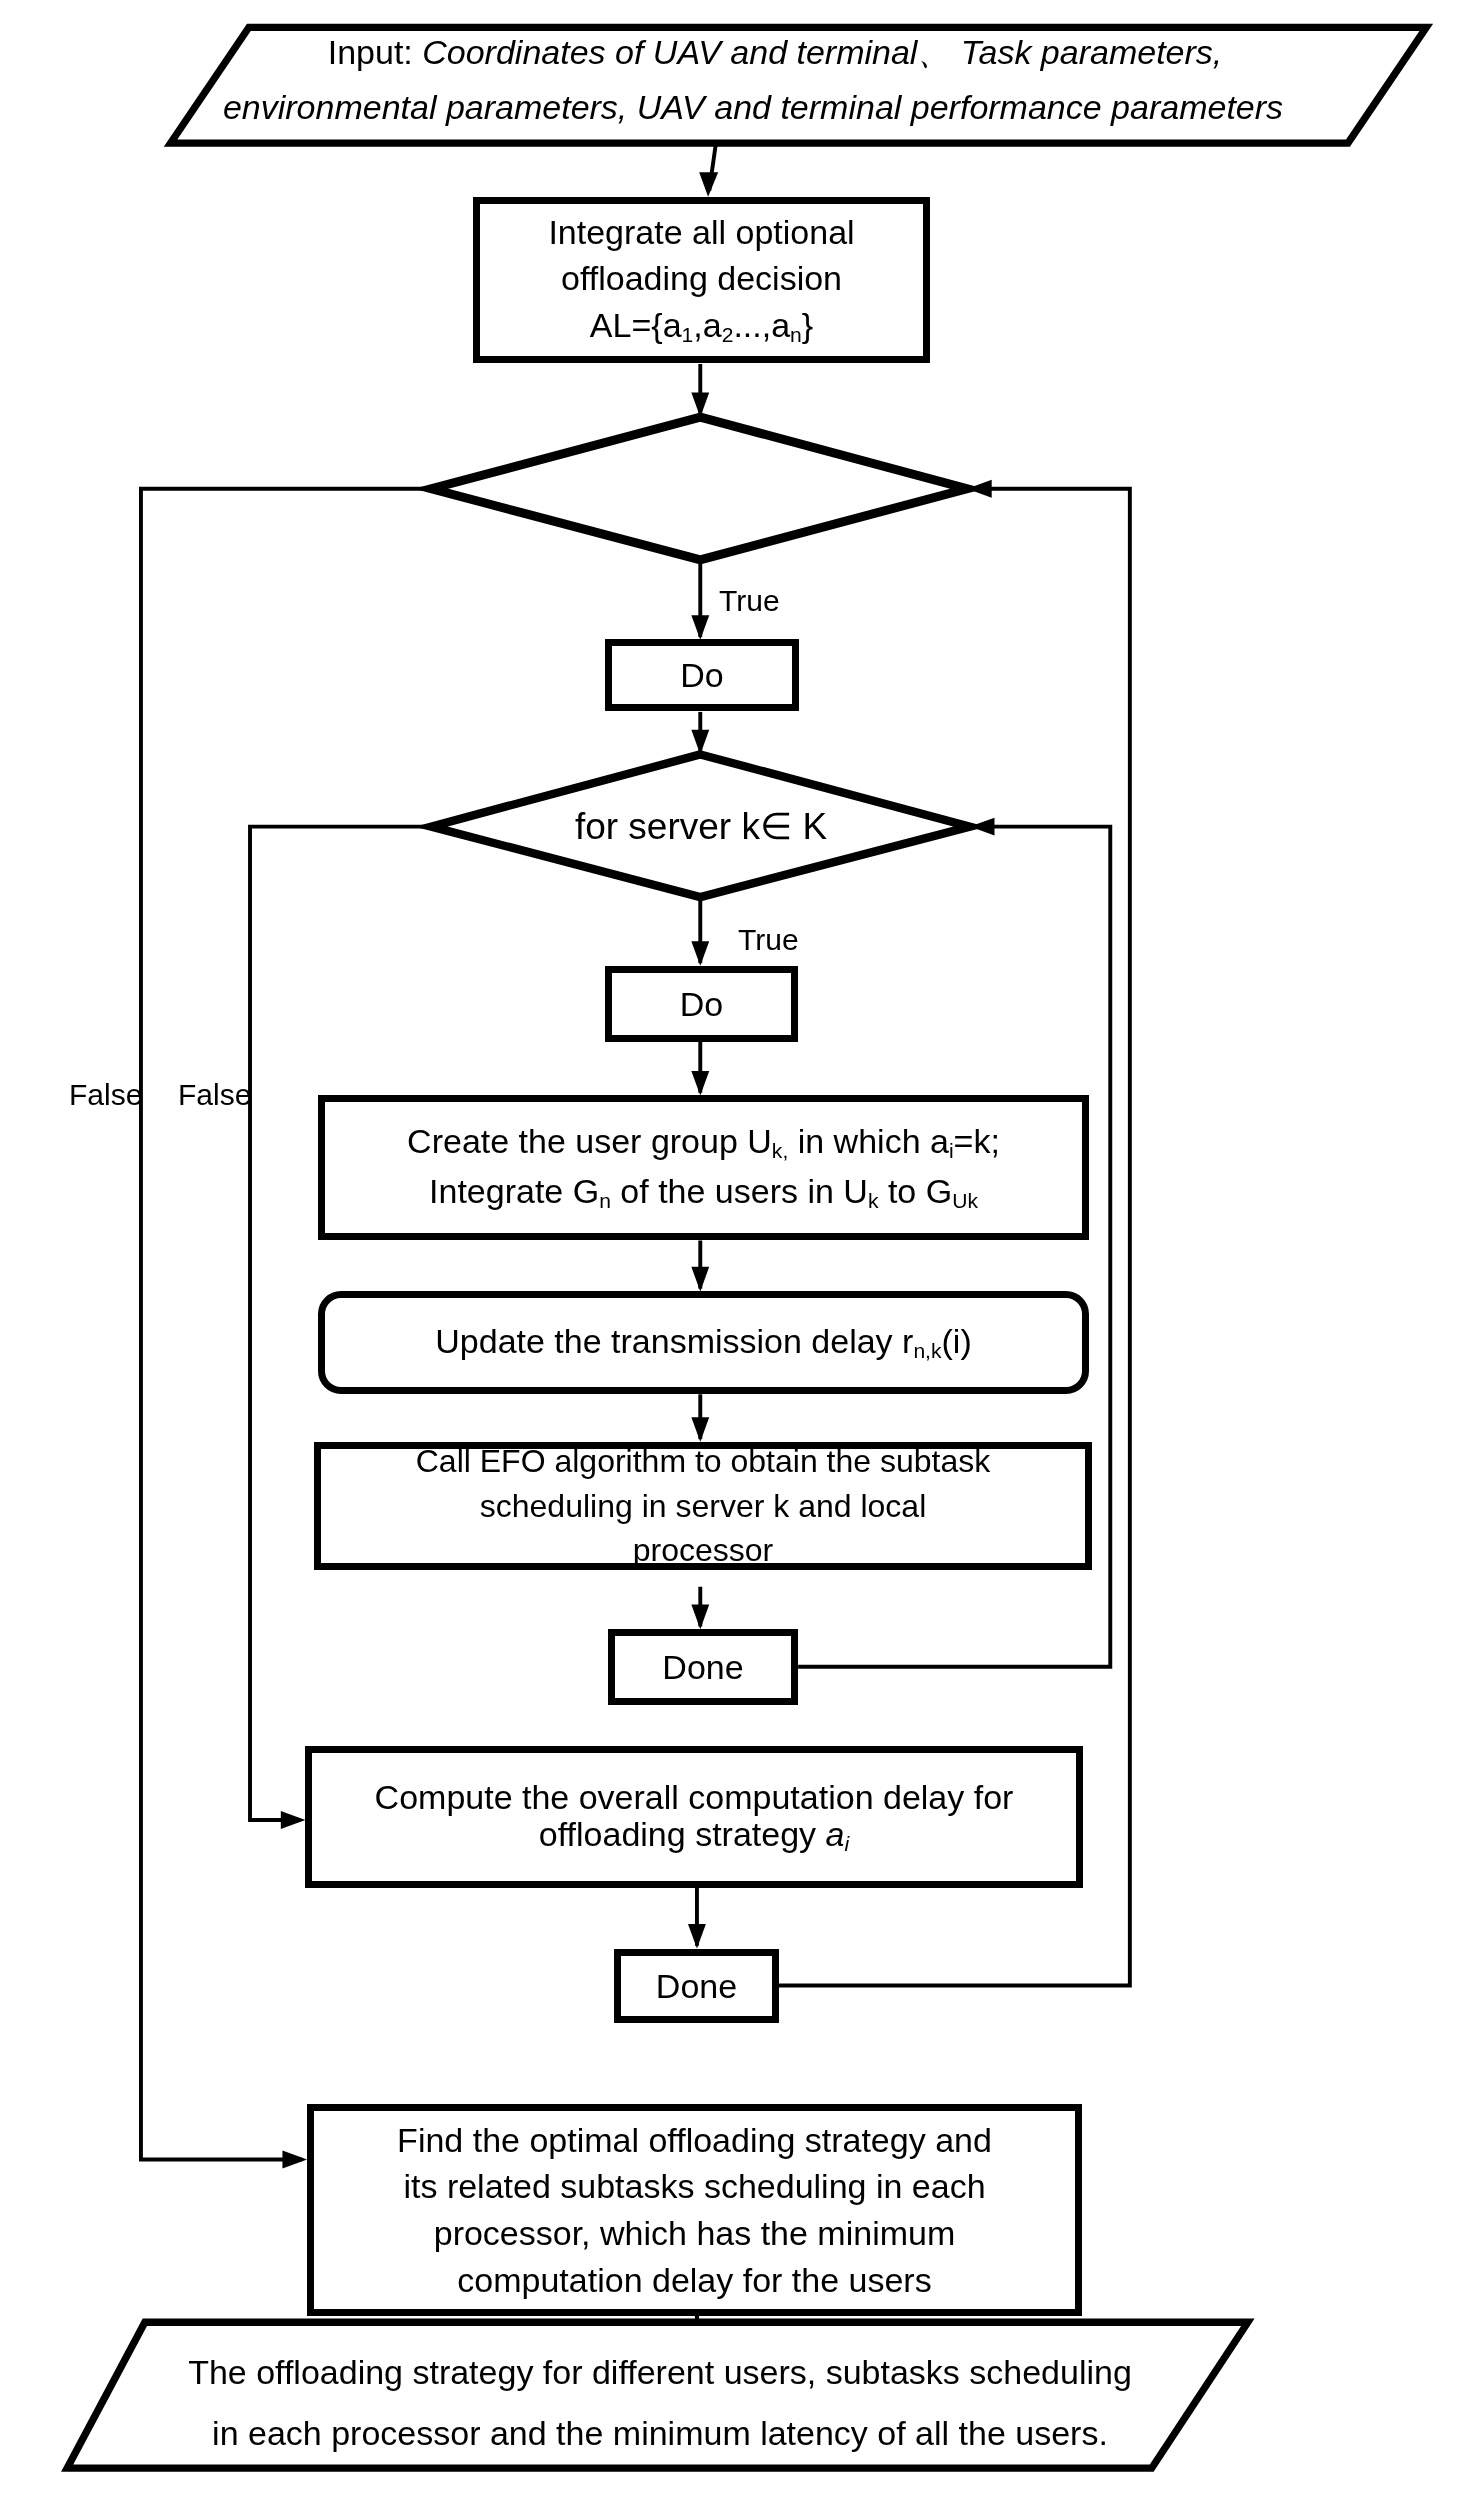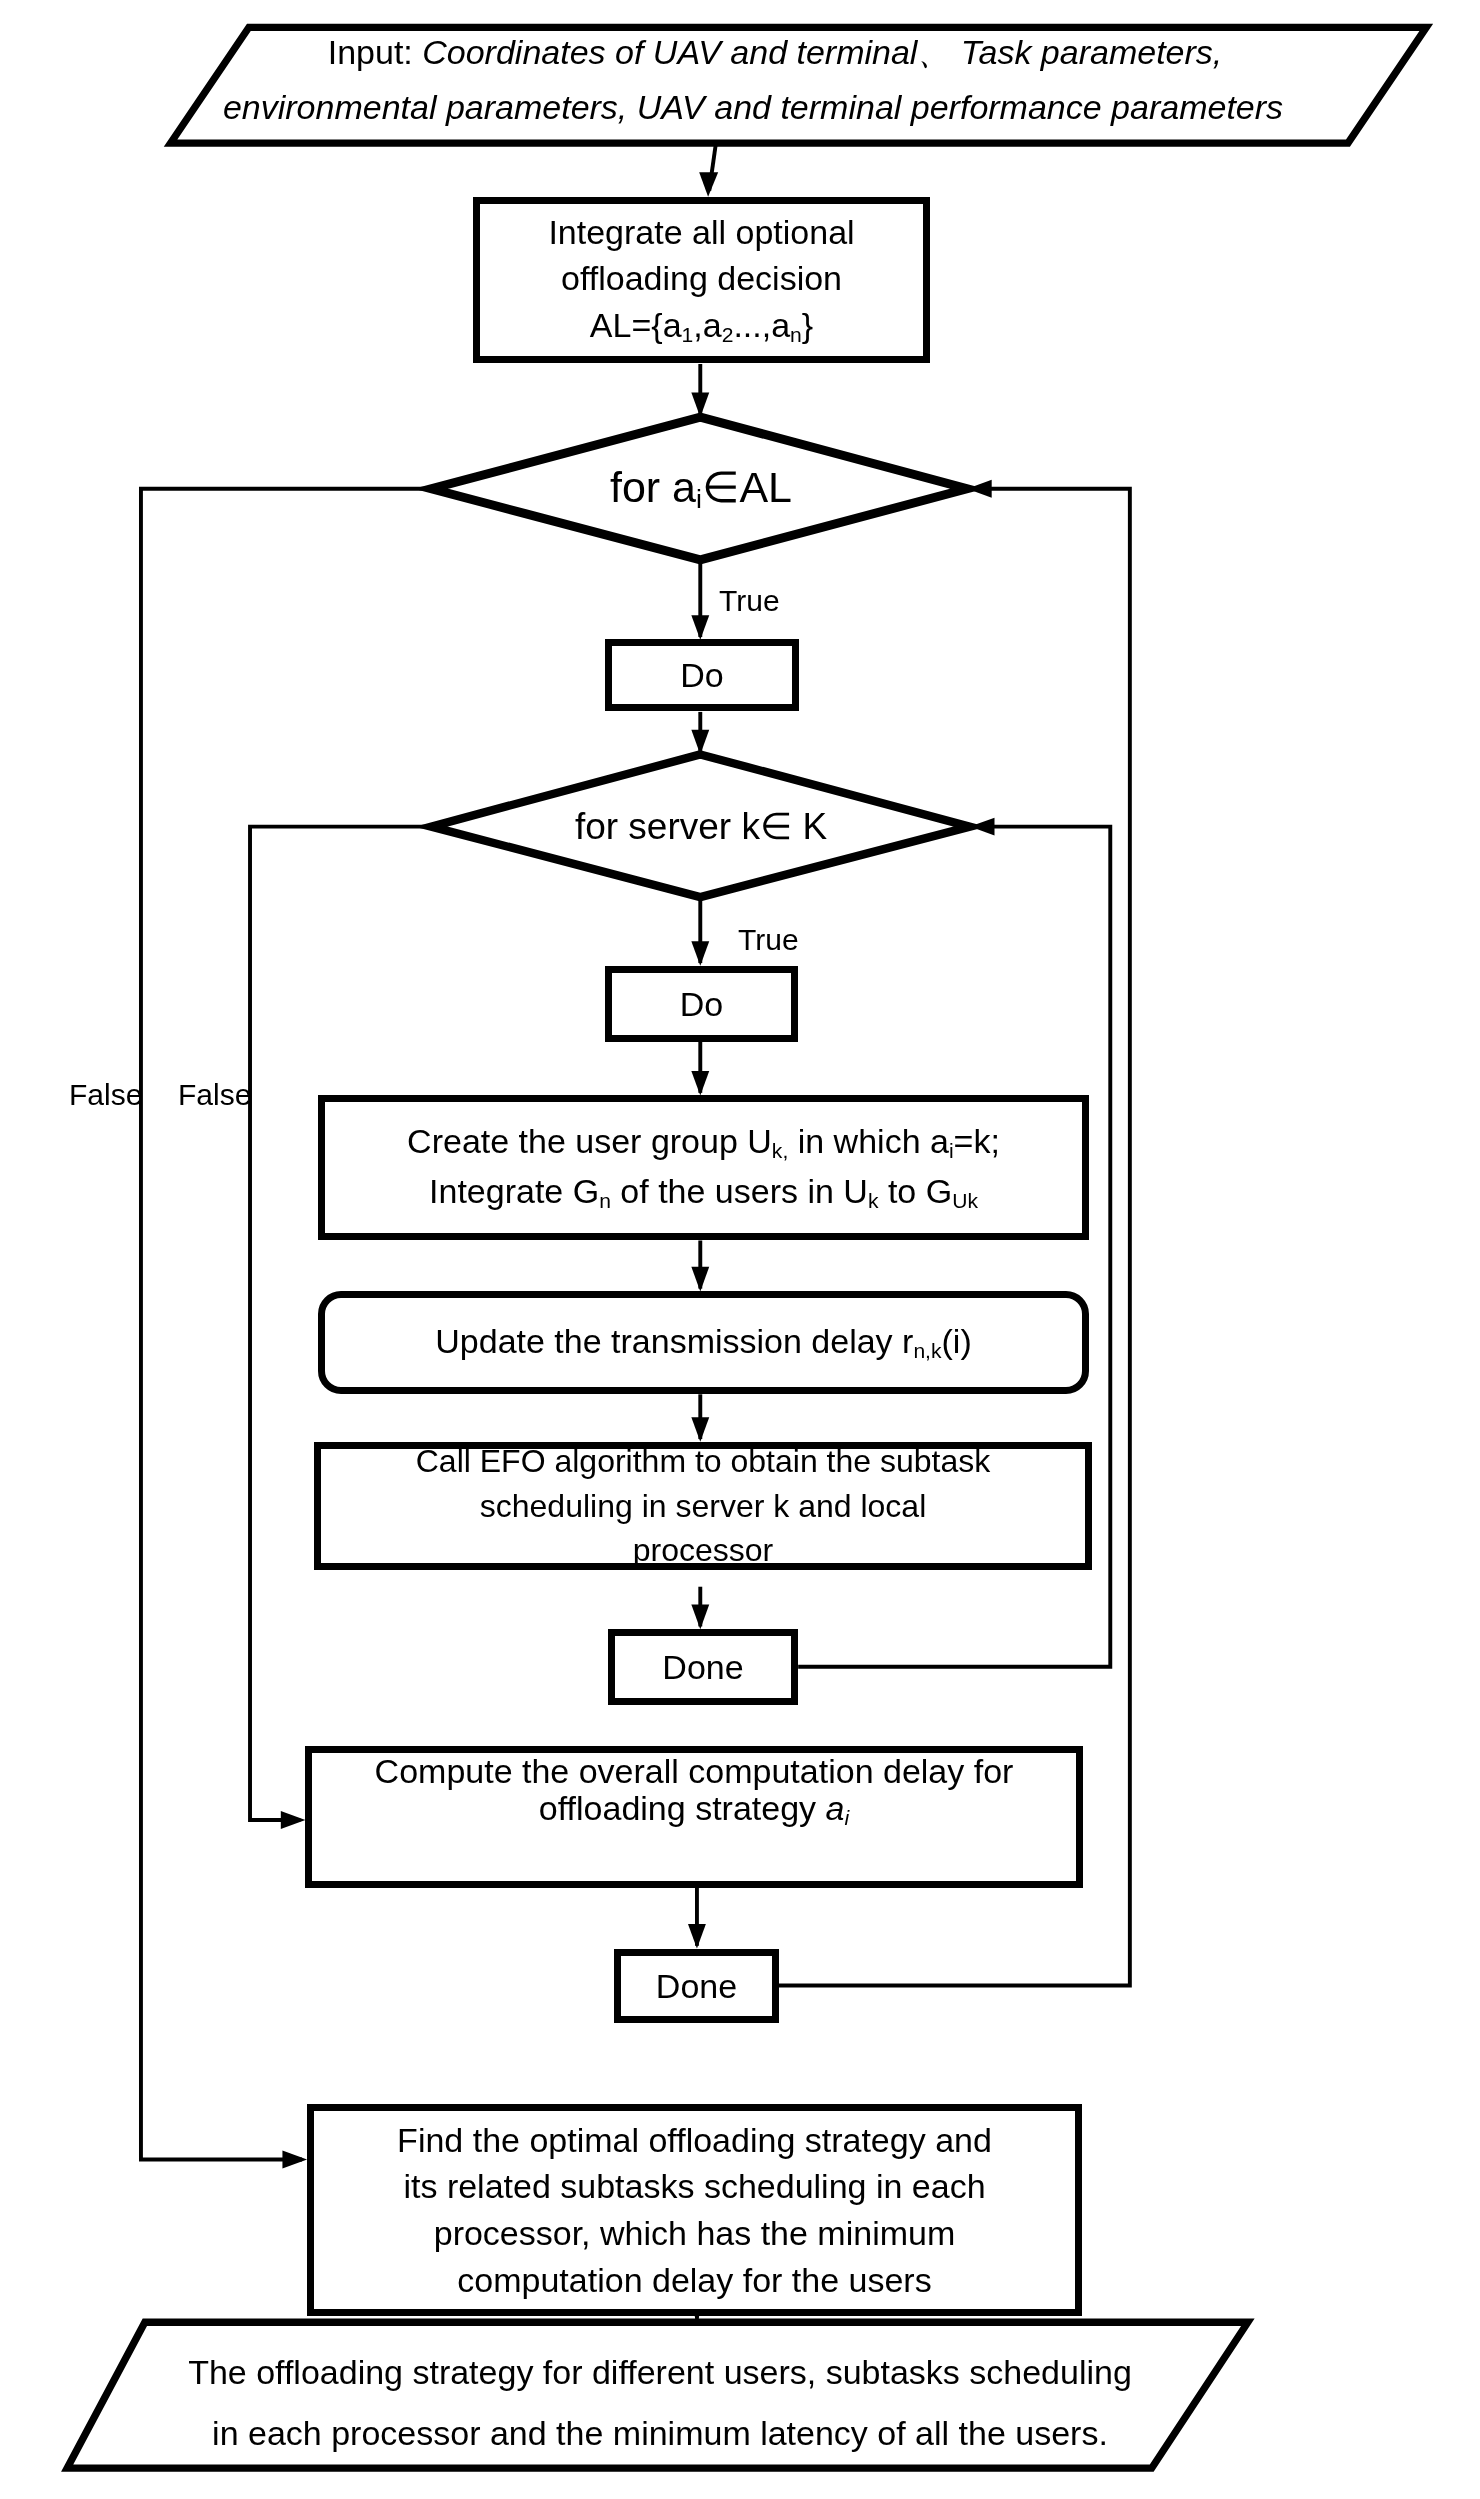--- a/index.html
+++ b/index.html
@@ -37,21 +37,21 @@
     line-height:1.05;
   }
   .small{font-size:30px;text-align:right;}
   .d1label{font-size:43px;}
   .d2label{font-size:37px;}
   .io{font-size:34px;}
   .seg-t{font-style:normal;}
   .seg-i{font-style:italic;}
   .seg-sub{font-size:0.62em;vertical-align:-0.22em;}
   .seg-isub{font-style:italic;font-size:0.62em;vertical-align:-0.22em;}
-  .compute-box{justify-content:flex-start;gap:0;}
+  .compute-box{justify-content:center;gap:0;}
 </style>
 </head>
 <body>
 
 <div class="canvas">
 
   <svg class="layer" viewBox="0 0 2646 4468">
 
     <polygon points="445,48 2550,48 2410,255 305,255" fill="#ffffff" stroke="#000000" stroke-width="13"></polygon>
     <polygon points="259,4151 2231,4151 2059,4412 120,4412" fill="#ffffff" stroke="#000000" stroke-width="13"></polygon>
@@ -107,21 +107,20 @@
 
   <div class="txt io" style="left:179px;top:35px;width:1192px;"><span><span class="seg-t">Input: </span><span class="seg-i">Coordinates of UAV and terminal、 Task parameters,</span></span></div>
   <div class="txt io" style="left:129px;top:90px;width:1248px;"><span><span class="seg-i">environmental parameters, UAV and terminal performance parameters</span></span></div>
 
   <div class="box" style="left:473px;top:197px;width:457px;height:166px;">
     <span class="line">Integrate all optional</span>
     <span class="line">offloading decision</span>
     <span class="line"><span class="seg-t">AL={a</span><span class="seg-sub">1</span><span class="seg-t">,a</span><span class="seg-sub">2</span><span class="seg-t">...,a</span><span class="seg-sub">n</span><span class="seg-t">}</span></span>
   </div>
 
-  <div class="txt d1label" style="left:477px;top:465px;width:448px;"><span><span class="seg-t">for a</span><span class="seg-sub">i</span><span class="seg-t">∈AL</span></span></div>
   <div class="txt small" style="left:719px;top:585px;">True</div>
 
   <div class="box" style="left:605px;top:639px;width:194px;height:72px;">
     <span class="line">Do</span>
   </div>
 
   <div class="txt d2label" style="left:477px;top:808px;width:448px;">for server k∈ K</div>
   <div class="txt small" style="left:738px;top:924px;">True</div>
 
   <div class="box" style="left:605px;top:966px;width:193px;height:76px;">

